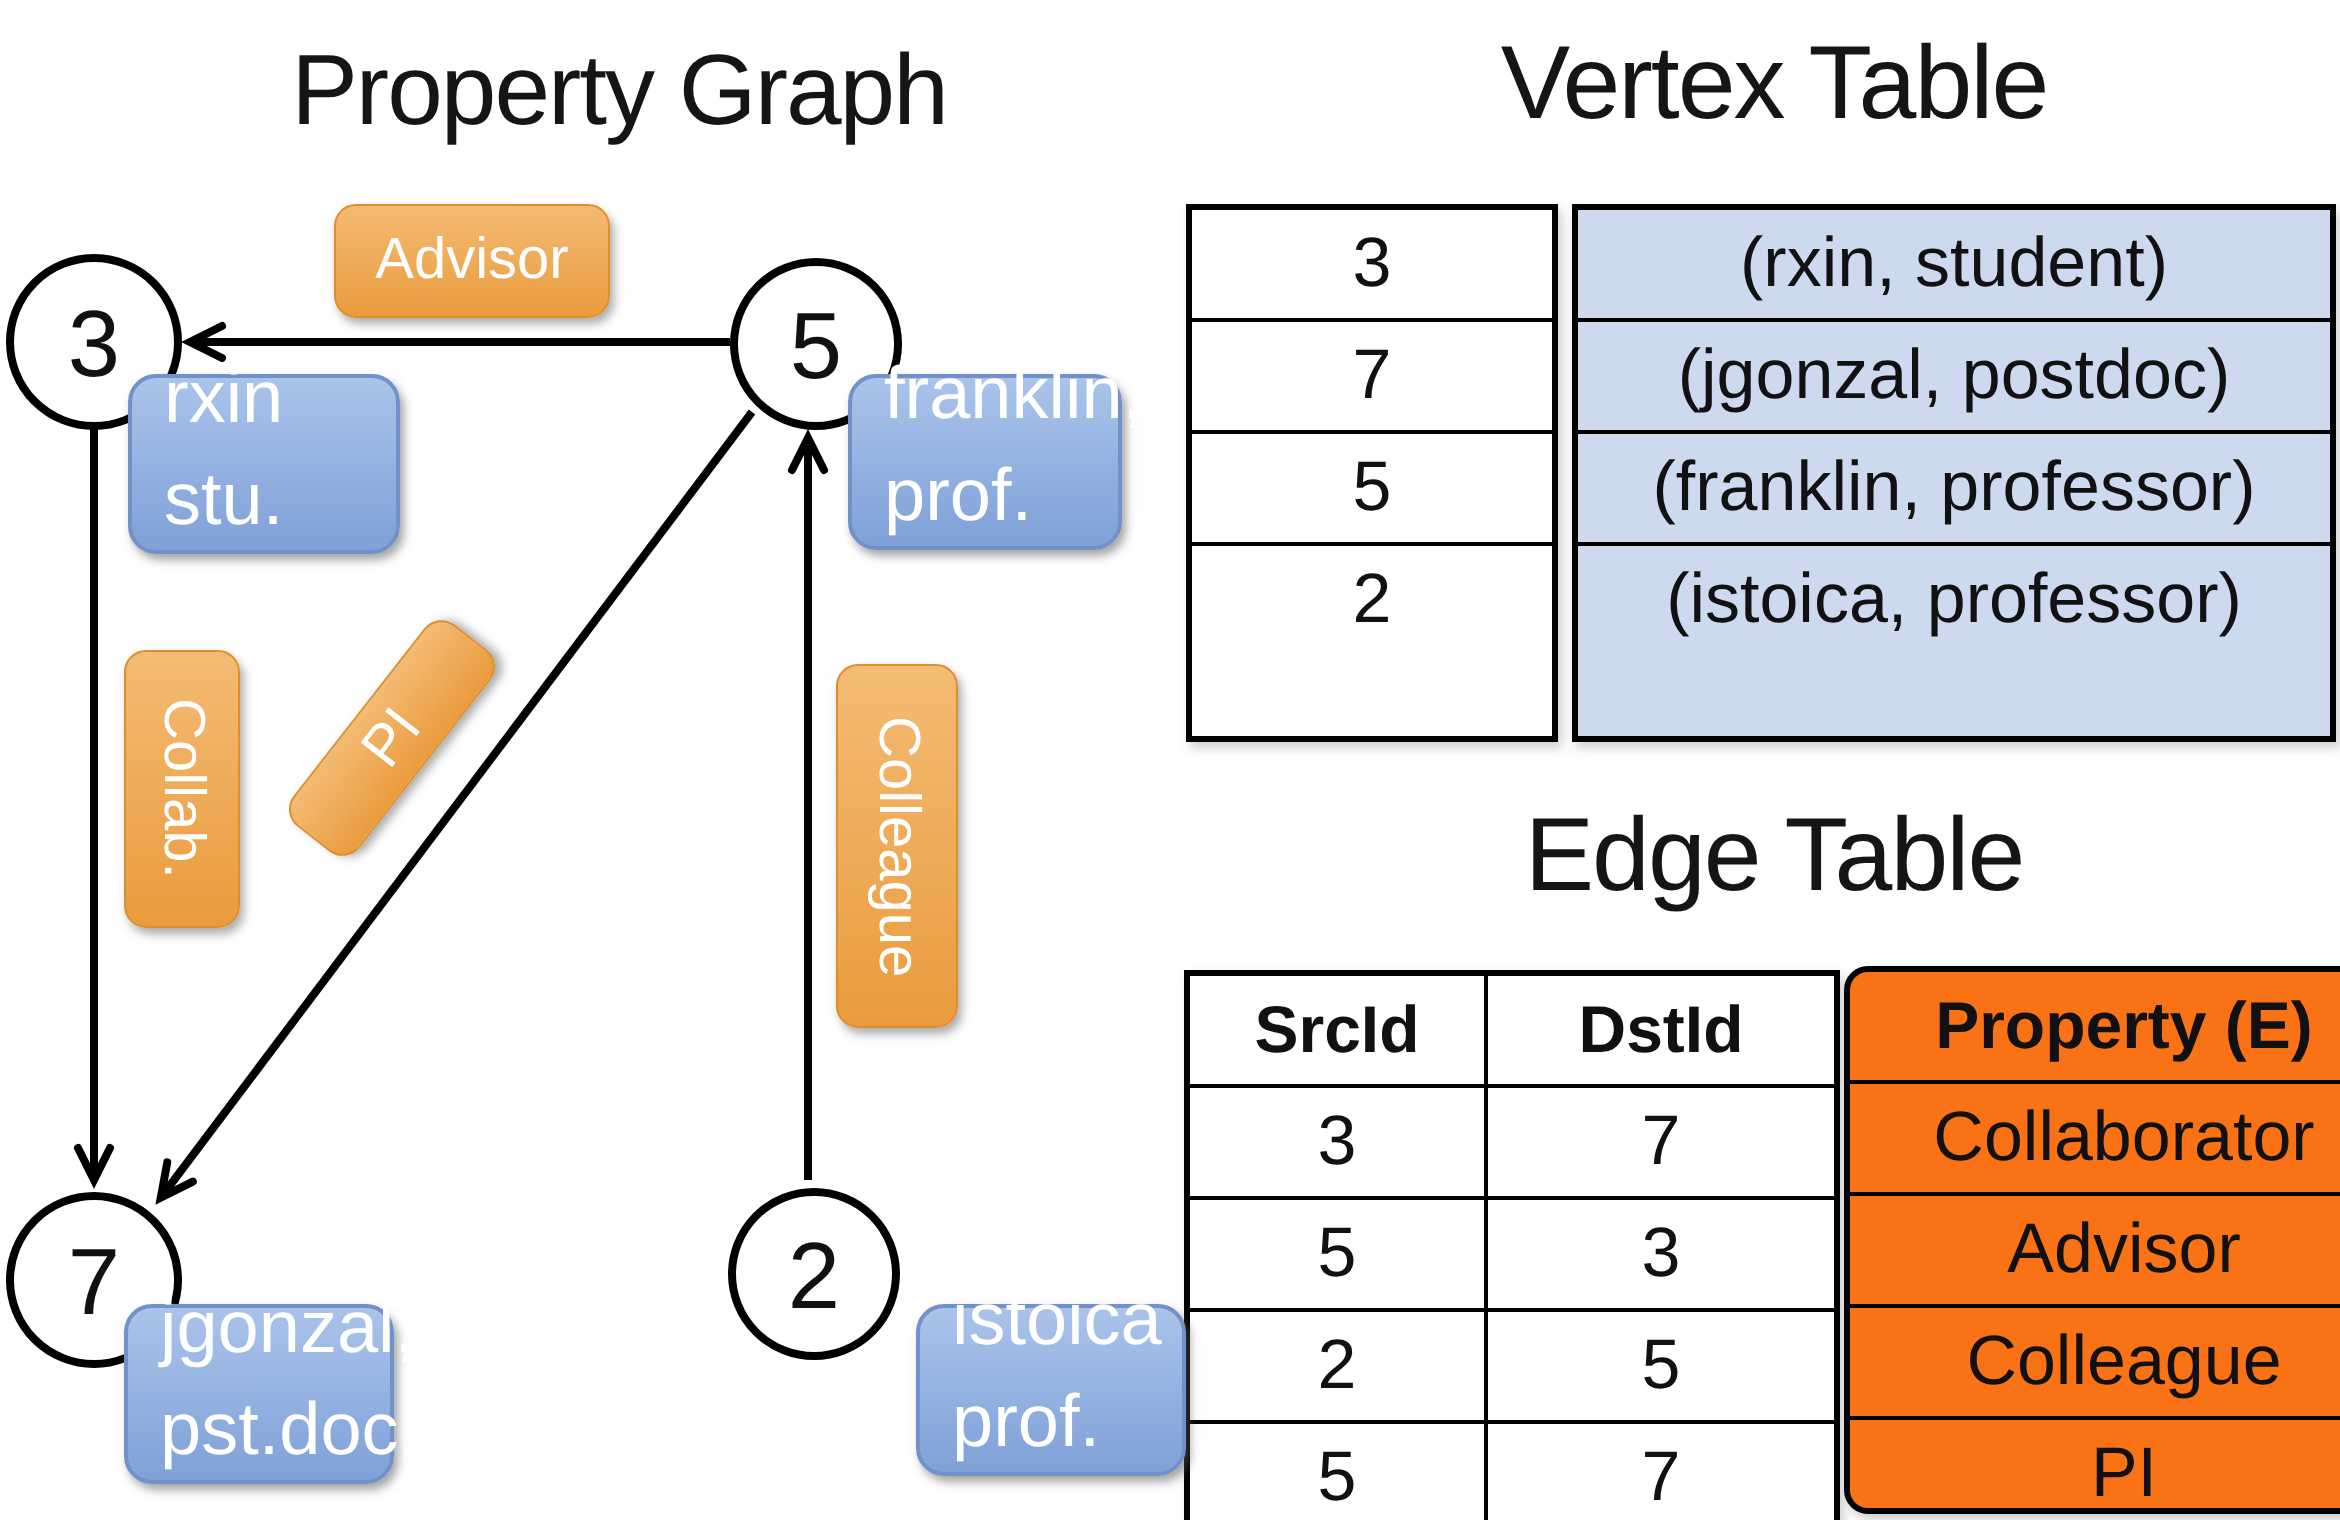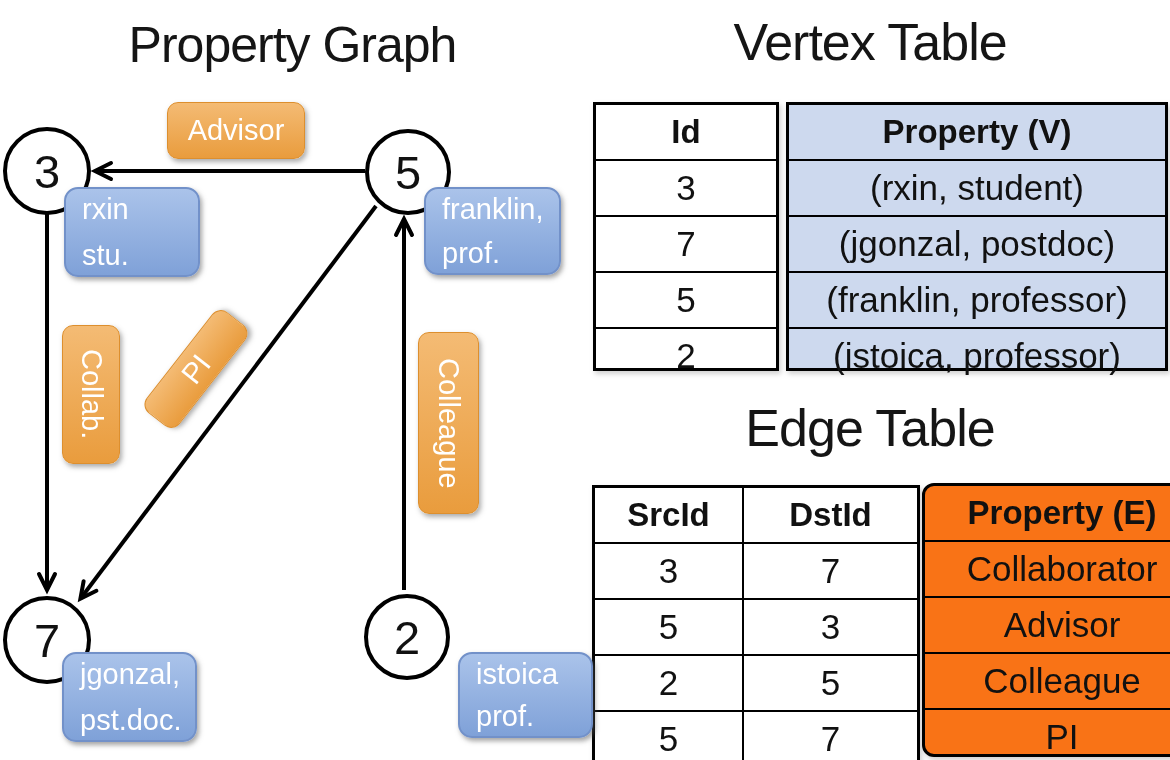--- a/index.html
+++ b/index.html
@@ -2,21 +2,21 @@
 <html><head>
 <meta charset="utf-8">
 <style>
   html,body{margin:0;padding:0;background:#ffffff;}
   #stage{
     position:relative;width:1170px;height:760px;background:#ffffff;overflow:hidden;
     font-family:"Liberation Sans", sans-serif;color:#111;
   }
   .title{
     position:absolute;text-align:center;font-size:50px;font-weight:400;
-    letter-spacing:-1px;color:#151515;white-space:nowrap;
+    letter-spacing:-1px;color:#151515;white-space:nowrap;padding-left:17px;
   }
   #graph-title{left:0;top:16px;width:585px;}
   #vertex-title{left:620px;top:12px;width:500px;font-size:52px;}
   #edge-title{left:595px;top:398px;width:550px;font-size:52px;}
 
   
   .node{
     position:absolute;border:4px solid #000;border-radius:50%;background:#fff;
     display:flex;align-items:center;justify-content:center;
     font-size:47px;font-weight:400;color:#111;z-index:2;
@@ -25,22 +25,22 @@
   #node-5{left:365px;top:129px;width:78px;height:78px;}
   #node-7{left:3px;top:596px;width:80px;height:80px;}
   #node-2{left:364px;top:594px;width:78px;height:78px;}
 
   
   .vbox{
     position:absolute;border-radius:14px;z-index:3;
     background:linear-gradient(180deg,#aac3ea 0%,#7fa1d8 100%);
     border:2px solid #7291c9;
     box-shadow:2px 3px 5px rgba(90,90,90,0.55);
-    color:#fff;font-size:29px;line-height:1.38;
-    display:flex;flex-direction:column;justify-content:space-between;
+    color:#fff;font-size:37px;line-height:1.38;
+    display:flex;flex-direction:column;justify-content:flex-end;
     padding-left:16px;box-sizing:border-box;
   }
   #vbox-rxin{left:64px;top:187px;width:136px;height:90px;}
   #vbox-franklin{left:424px;top:187px;width:137px;height:88px;}
   #vbox-jgonzal{left:62px;top:652px;width:135px;height:90px;}
   #vbox-istoica{left:422px;top:652px;width:135px;height:86px;margin-left:36px;}
 
   
   .epill{
     position:absolute;border-radius:11px;z-index:3;
@@ -136,29 +136,27 @@
     <span class="vtext">Collab.</span>
   </div>
   <div class="epill" id="pill-pi">
     <span>PI</span>
   </div>
   <div class="epill" id="pill-colleague">
     <span class="vtext">Colleague</span>
   </div>
 
   <div class="tbl" id="vt-id">
-    <div class="trow thead">Id</div>
     <div class="trow">3</div>
     <div class="trow">7</div>
     <div class="trow">5</div>
     <div class="trow">2</div>
   </div>
 
   <div class="tbl" id="vt-prop">
-    <div class="trow thead">Property (V)</div>
     <div class="trow">(rxin, student)</div>
     <div class="trow">(jgonzal, postdoc)</div>
     <div class="trow">(franklin, professor)</div>
     <div class="trow">(istoica, professor)</div>
   </div>
 
   <div class="tbl" id="et-srcdst">
     <div class="trow thead split">
       <div class="c1">SrcId</div>
       <div class="c2">DstId</div>

